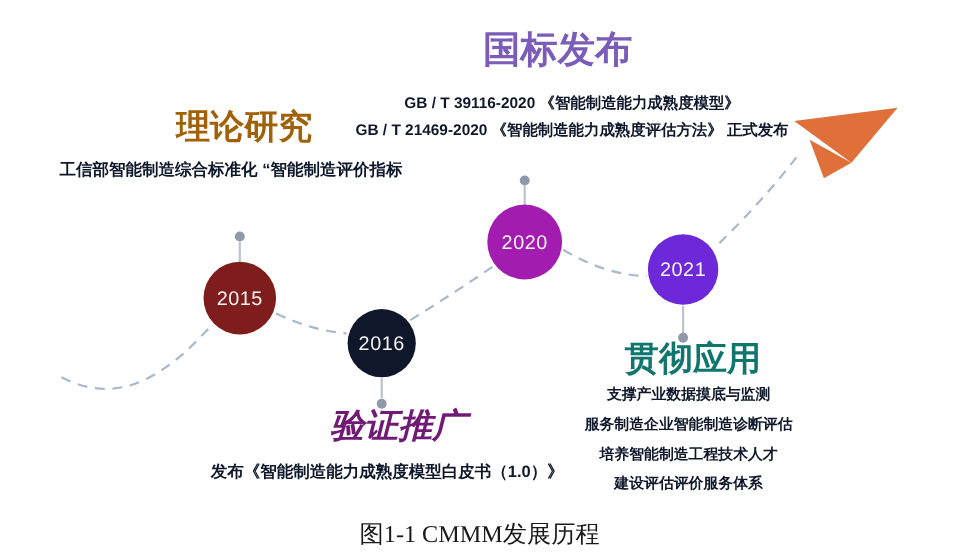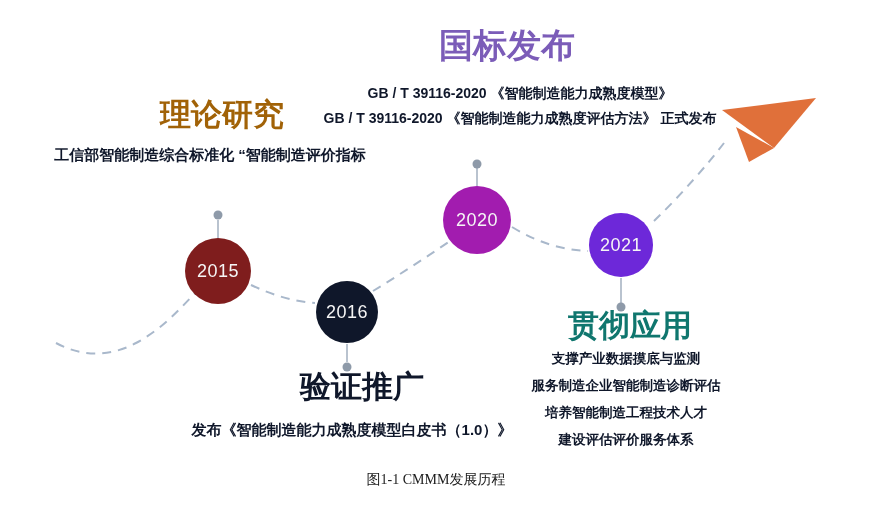--- a/index.html
+++ b/index.html
@@ -53,21 +53,21 @@
   .d-standard { left: 240px; top: 81px;  width: 560px; font-size: 14px; line-height: 25px; font-weight: 700; }
   .d-theory   { left: 40px;  top: 141px; width: 340px; font-size: 15px; line-height: 28px; }
   .d-verify   { left: 177px; top: 419px; width: 350px; font-size: 15px; line-height: 22px; }
   .d-apply    { left: 486px; top: 345px; width: 280px; font-size: 13.5px; line-height: 27px; }
 
   .caption {
     position: absolute;
     left: 286px; top: 471px; width: 300px;
     text-align: center;
     font-family: "Liberation Serif", serif;
-    font-size: 14px;
+    font-size: 22px;
     color: #1a1a1a;
   }
 </style>
 </head>
 <body>
 
 <div class="canvas">
 
   <svg class="art" width="870" height="507" viewBox="0 0 870 507">
 
@@ -107,29 +107,29 @@
   <div class="milestone m2020" style="background-color: #a21caf;">
     <span>2020</span>
   </div>
   <div class="milestone m2021" style="background-color: #6d28d9;">
     <span>2021</span>
   </div>
 
   <div class="sec-title t-standard" style="color: rgb(123, 92, 184);">国标发布</div>
   <div class="desc d-standard">
     <p>GB / T 39116-2020 《智能制造能力成熟度模型》</p>
-    <p>GB / T 39116-2020 《智能制造能力成熟度评估方法》 正式发布</p>
+    <p>GB / T 21469-2020 《智能制造能力成熟度评估方法》 正式发布</p>
   </div>
 
   <div class="sec-title t-theory" style="color: #a16207;">理论研究</div>
   <div class="desc d-theory">
     <p>工信部智能制造综合标准化 “智能制造评价指标</p>
   </div>
 
-  <div class="sec-title t-verify" style="color: #0f172a;">验证推广</div>
+  <div class="sec-title t-verify" style="color: #701a75; font-style: italic;">验证推广</div>
   <div class="desc d-verify">
     <p>发布《智能制造能力成熟度模型白皮书（1.0）》</p>
   </div>
 
   <div class="sec-title t-apply" style="color: #0f766e;">贯彻应用</div>
   <div class="desc d-apply">
     <p>支撑产业数据摸底与监测</p>
     <p>服务制造企业智能制造诊断评估</p>
     <p>培养智能制造工程技术人才</p>
     <p>建设评估评价服务体系</p>

